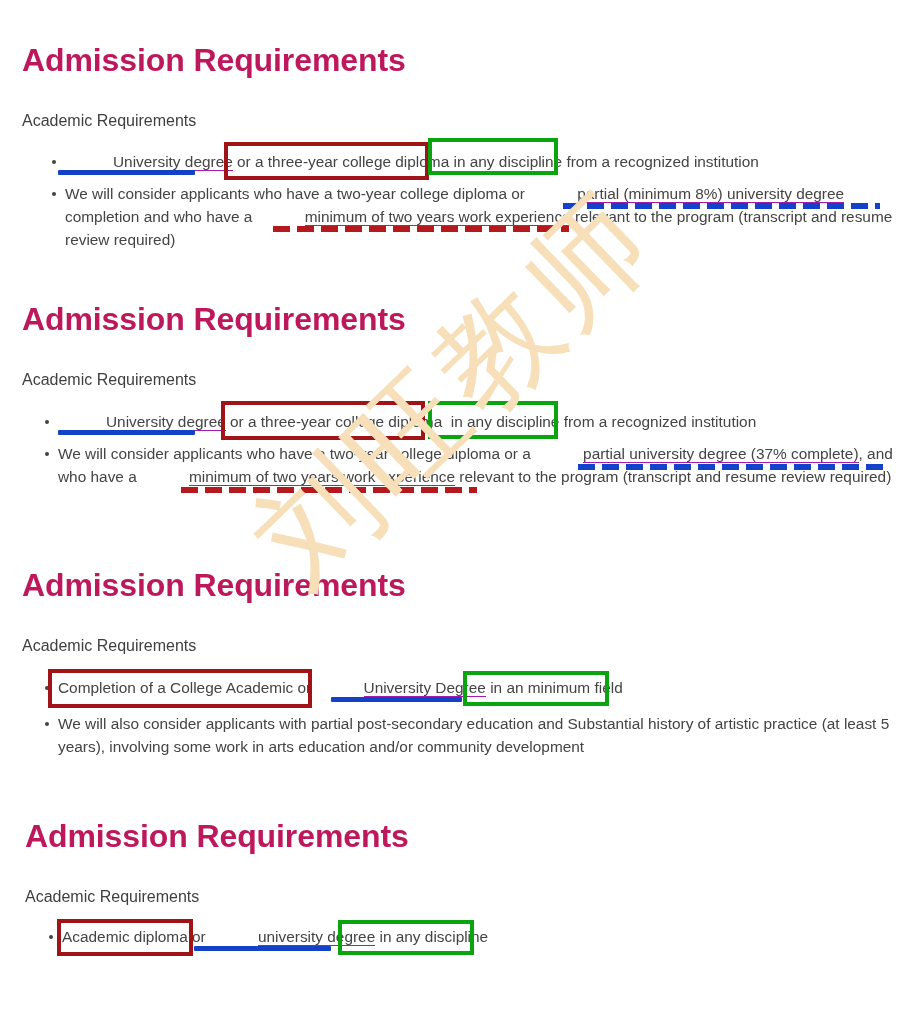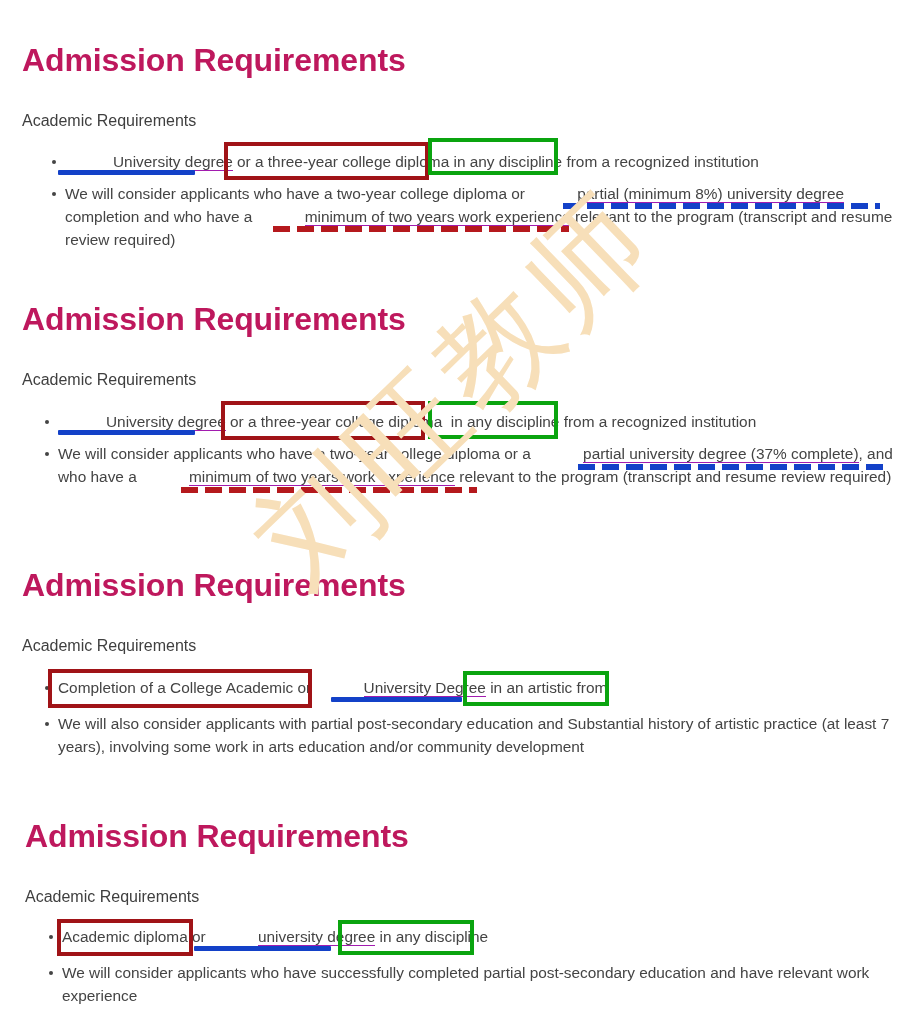--- a/index.html
+++ b/index.html
@@ -188,43 +188,40 @@
     <div class="anno dash-blue" style="left:578px; top:464px; width:305px;"></div>
     <div class="anno dash-red" style="left:181px; top:487px; width:296px;"></div>
   </div>
 
   <div class="section" style="position:absolute; left:0; top:0; width:920px;">
     <h1 class="admission" style="position:absolute; left:22px; top:566px;">Admission Requirements</h1>
     <h2 class="academic" style="position:absolute; left:22px; top:636px;">Academic Requirements</h2>
 
     <ul class="bullets" style="position:absolute; left:38px; top:676px; width:860px;">
       <li>
-        <span>Completion of a College Academic</span><span> or </span><span class="u-thin">University Degree</span><span> </span><span>in an artistic from</span>
+        <span>Completion of a College Academic</span><span> or </span><span class="u-thin">University Degree</span><span> </span><span>in an minimum field</span>
       </li>
       <li style="margin-top:13px;">
-        <span>We will also consider applicants with partial post-secondary education and Substantial history of artistic practice (at least 7 years), involving some work in arts education and/or community development</span>
+        <span>We will also consider applicants with partial post-secondary education and Substantial history of artistic practice (at least 5 years), involving some work in arts education and/or community development</span>
       </li>
     </ul>
 
     <div class="anno box-red" style="left:48px; top:669px; width:264px; height:39px;"></div>
     <div class="anno line-blue" style="left:331px; top:697px; width:131px;"></div>
     <div class="anno box-green" style="left:463px; top:671px; width:146px; height:35px;"></div>
   </div>
 
   <div class="section" style="position:absolute; left:0; top:0; width:920px;">
     <h1 class="admission" style="position:absolute; left:25px; top:817px;">Admission Requirements</h1>
     <h2 class="academic" style="position:absolute; left:25px; top:887px;">Academic Requirements</h2>
 
     <ul class="bullets" style="position:absolute; left:42px; top:925px; width:860px;">
       <li>
         <span>Academic diploma</span><span> or </span><span class="u-thin">university degree</span><span> </span><span>in any discipline</span>
       </li>
-      <li style="margin-top:13px;">
-        <span>We will consider applicants who have successfully completed partial post-secondary education and have relevant work experience</span>
-      </li>
     </ul>
 
     <div class="anno box-red" style="left:57px; top:919px; width:136px; height:37px;"></div>
     <div class="anno line-blue" style="left:194px; top:946px; width:137px;"></div>
     <div class="anno box-green" style="left:338px; top:920px; width:136px; height:35px;"></div>
   </div>
 
 </div>
 
 </body></html>

